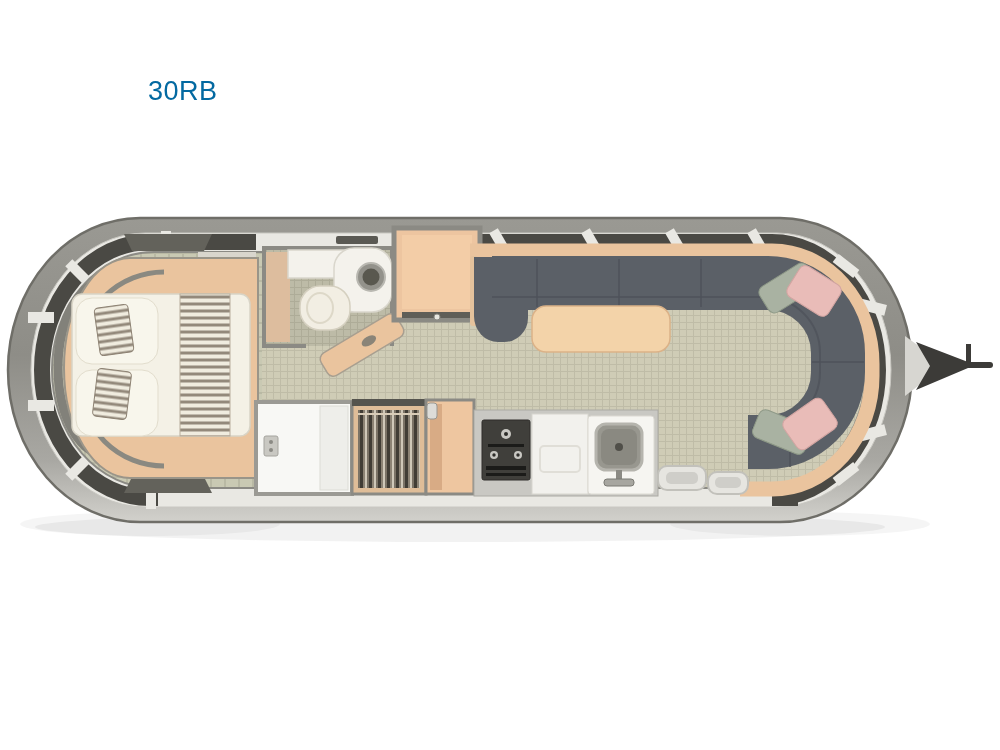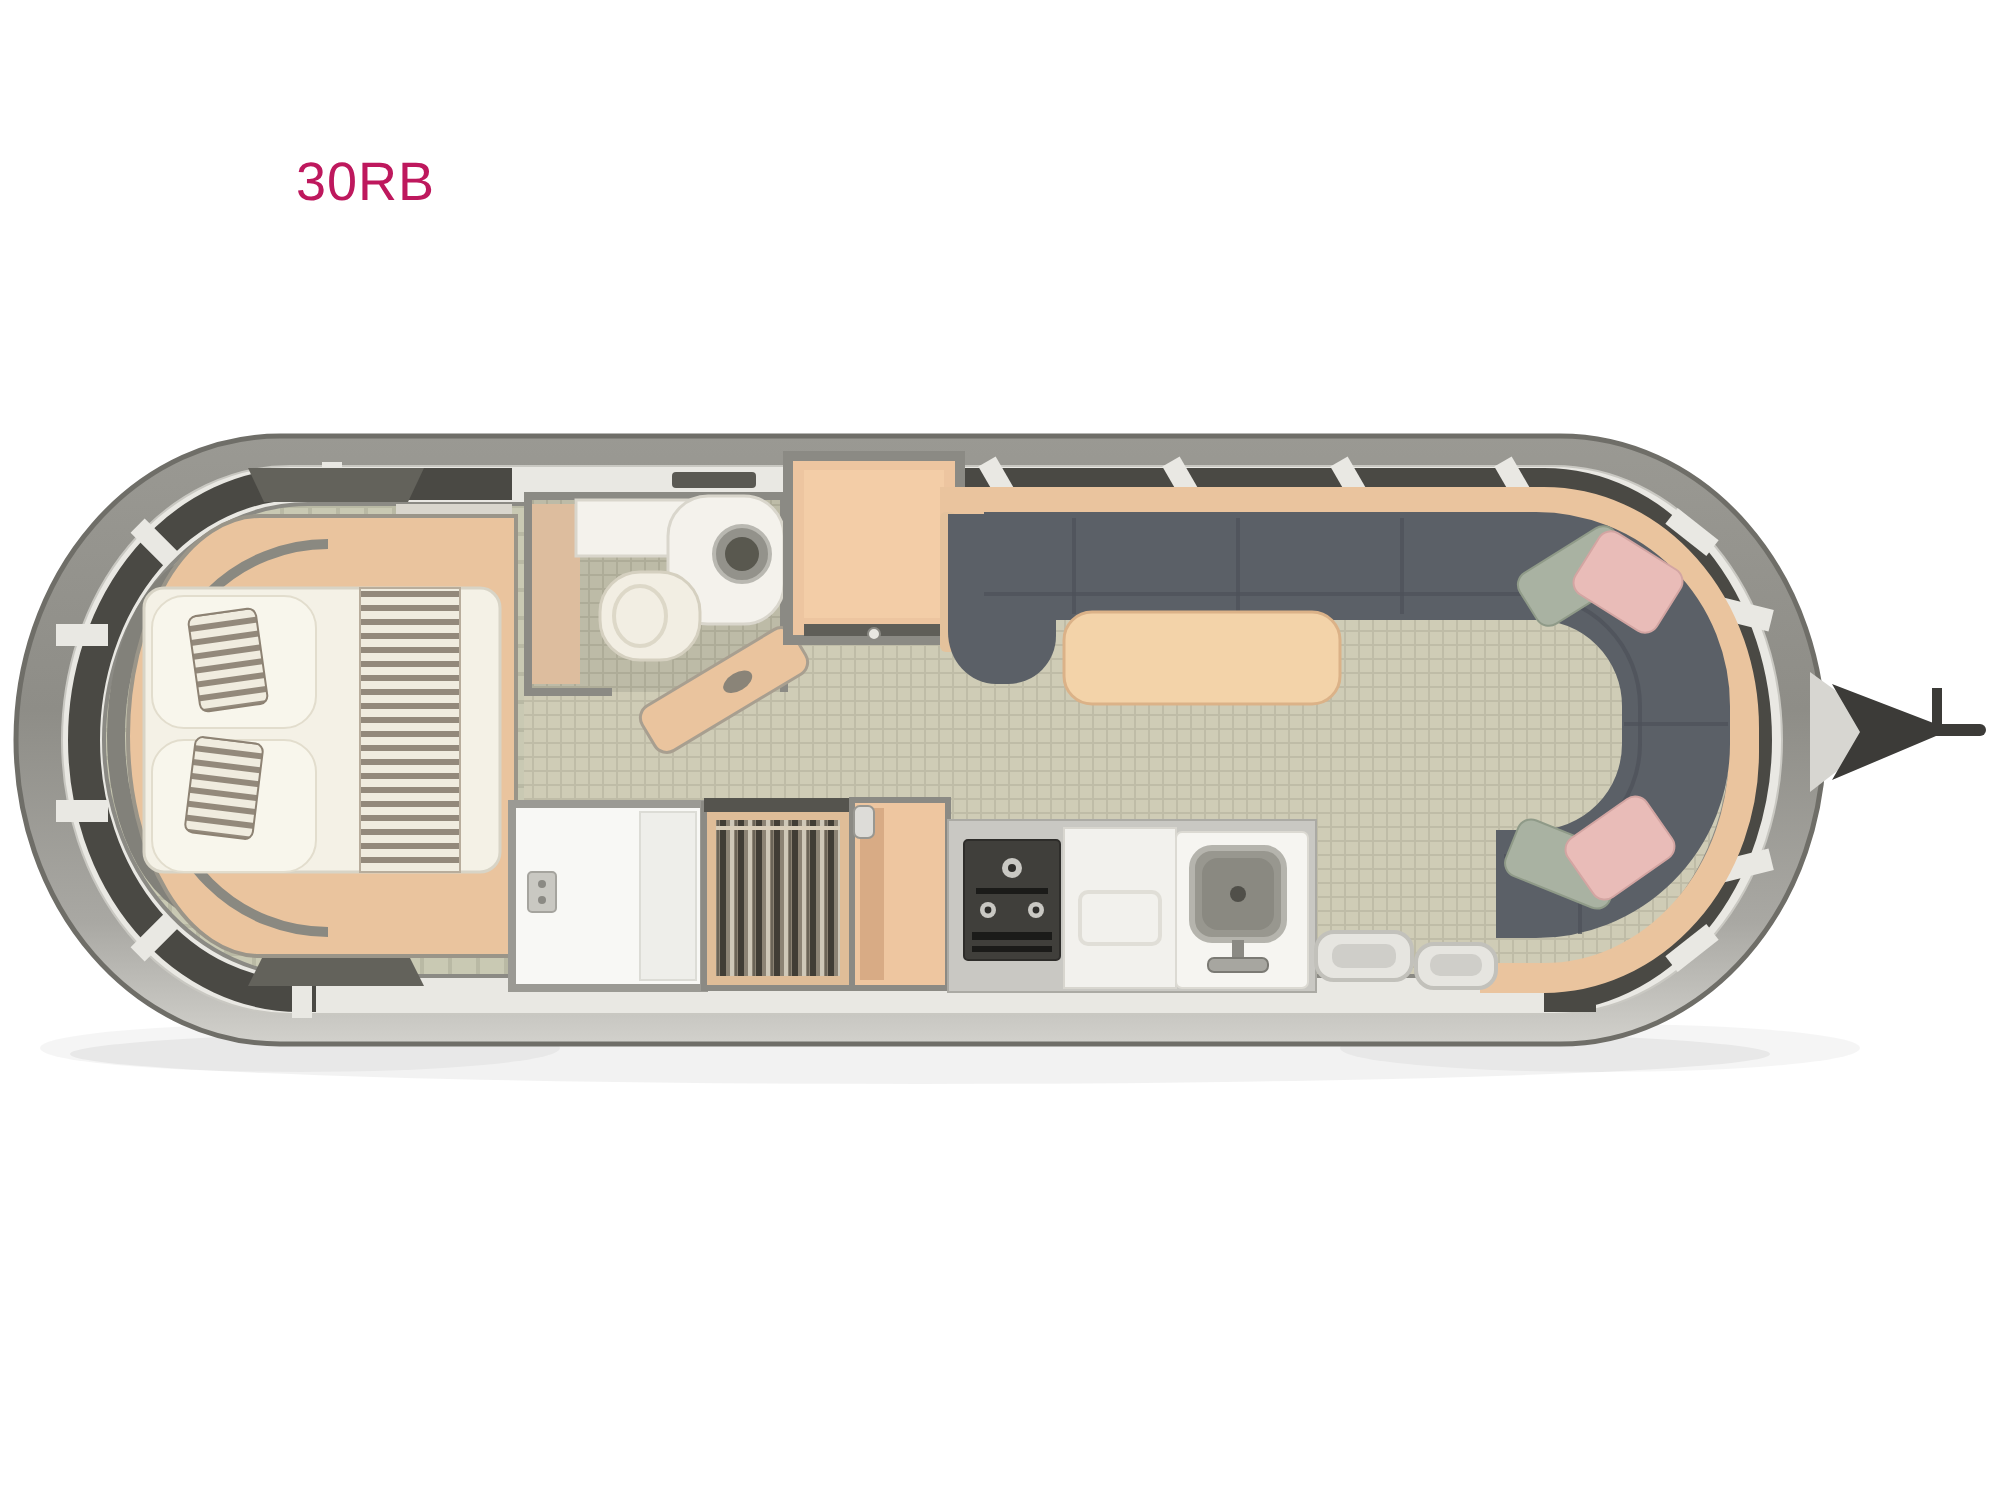--- a/index.html
+++ b/index.html
@@ -1,19 +1,19 @@
 <!DOCTYPE html>
 <html style="--shell: #91908a; --shell-edge: #6f6e68; --band: #e9e8e3; --window: #4a4944; --wall: #8b8a84; --floor-tile: #cfccb6; --floor-grid: #bfbca7; --carpet: #c9c9b3; --carpet-grid: #b9b9a4; --bath-tile: #bdbba7; --bath-grid: #aeac98; --wood: #eac49e; --sofa: #5b6067; --sofa-seam: #4d525a; --mattress: #f4f1e6; --stripe: #93897b; --stripe-light: #f0ecdf; --table: #f3d3a9; --pillow-pink: #e9bcb8; --pillow-sage: #a9b2a2; --fixture-white: #f4f2ec; --steel: #98978f; --hitch: #3c3b38;"><head>
 <meta charset="utf-8">
 <style>
   html,body{margin:0;padding:0;background:#ffffff;}
   .stage{position:relative;width:1000px;height:750px;background:#ffffff;overflow:hidden;
          font-family:"Liberation Sans",sans-serif;}
   .model-label{position:absolute;left:148px;top:76px;font-size:27px;font-weight:500;
-         letter-spacing:.5px;color:#be185d;}
+         letter-spacing:.5px;color:#0369a1;}
   svg{position:absolute;left:0;top:0;}
   .shell-fill{fill:url(#shellGrad);stroke:var(--shell-edge,#6f6e68);stroke-width:2.5;}
   .band{fill:var(--band,#e9e8e3);stroke:#c9c8c2;stroke-width:1;}
   .ring{stroke:var(--window,#4a4944);stroke-width:16;fill:none;}
   .mullion{fill:var(--band,#e9e8e3);}
   .floor-line{fill:none;stroke:var(--wall,#9b9a94);stroke-width:2;}
   .wood{fill:var(--wood,#eec8a2);}
   .sofa-stroke{stroke:var(--sofa,#5b6067);stroke-width:54;fill:none;}
   .sofa{fill:var(--sofa,#5b6067);}
   .seam{stroke:var(--sofa-seam,#4d525a);stroke-width:2;fill:none;opacity:.75;}

